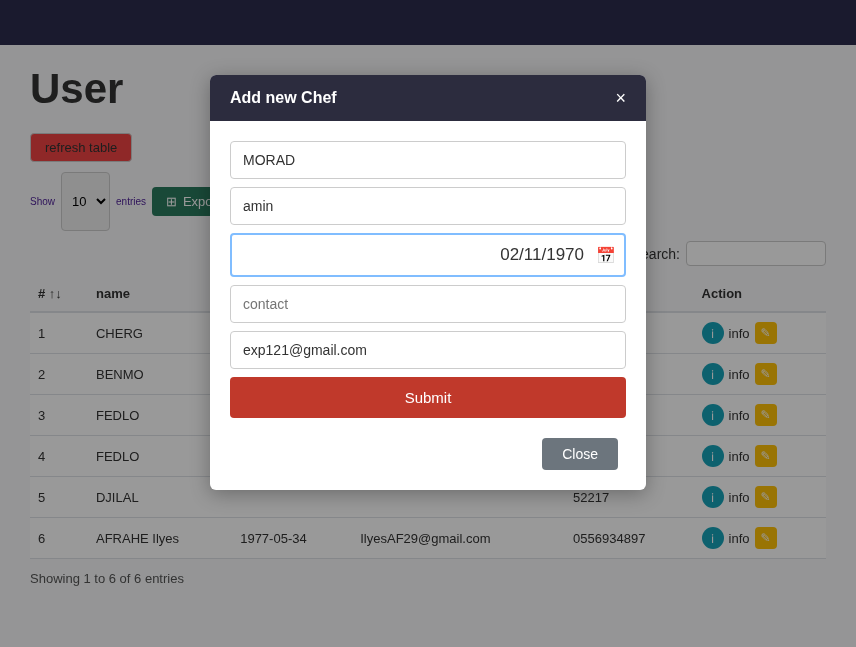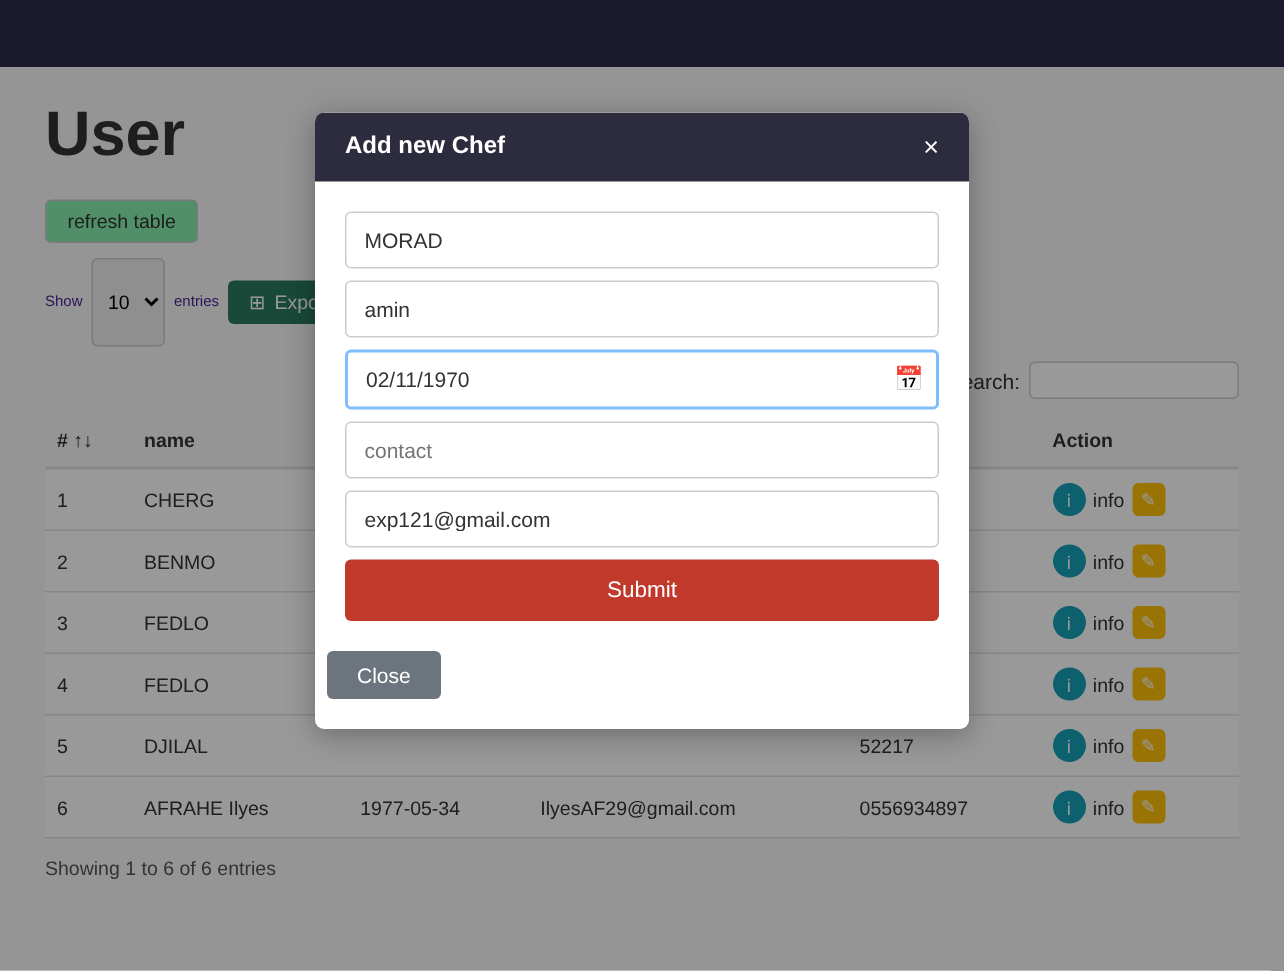--- a/index.html
+++ b/index.html
@@ -28,21 +28,21 @@
     }
 
     .page-title {
       font-size: 42px;
       font-weight: bold;
       color: #333;
       margin-bottom: 20px;
     }
 
     .refresh-btn {
-      background: #86efac;
+      background: #ef4444;
       border: 1px solid #ccc;
       padding: 6px 14px;
       border-radius: 4px;
       cursor: pointer;
       font-size: 13px;
       color: #333;
     }
 
     .show-label {
       font-size: 10px;
@@ -227,23 +227,24 @@
     .date-input-wrapper {
       position: relative;
       width: 100%;
     }
 
     .date-input {
       width: 100%;
       border: 2px solid #80bdff;
       border-radius: 4px;
       padding: 10px 40px 10px 12px;
-      font-size: 14px;
+      font-size: 17px;
       outline: none;
       color: #333;
+      text-align: right;
     }
 
     .date-input-icon {
       position: absolute;
       right: 10px;
       top: 50%;
       transform: translateY(-50%);
       color: #666;
       font-size: 16px;
       cursor: pointer;
@@ -255,23 +256,23 @@
       border: none;
       border-radius: 4px;
       padding: 12px;
       font-size: 15px;
       cursor: pointer;
       width: 100%;
       font-weight: 500;
     }
 
     .modal-footer {
-      padding: 0 8px 20px;
-      display: flex;
-      justify-content: flex-start;
+      padding: 0 28px 20px;
+      display: flex;
+      justify-content: flex-end;
     }
 
     .close-btn {
       background: #6c757d;
       color: white;
       border: none;
       border-radius: 4px;
       padding: 8px 20px;
       font-size: 14px;
       cursor: pointer;

